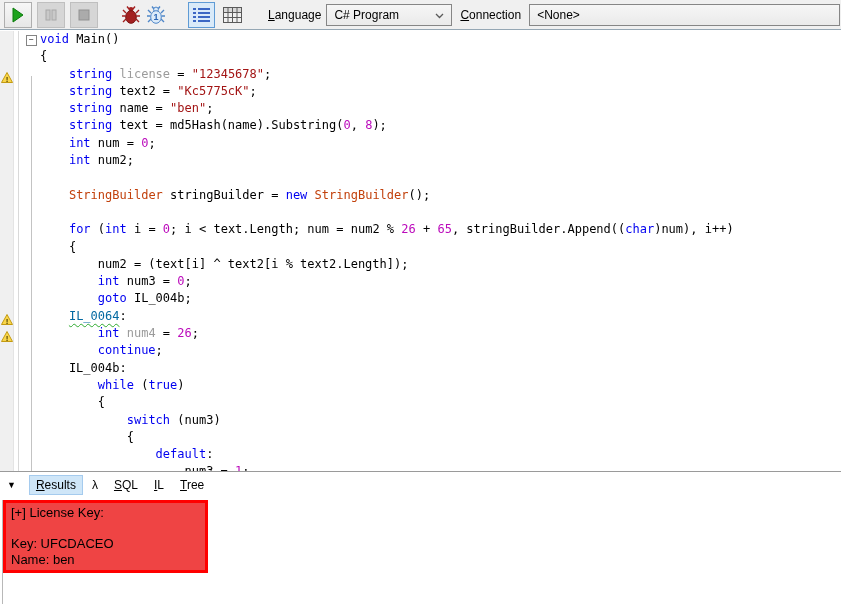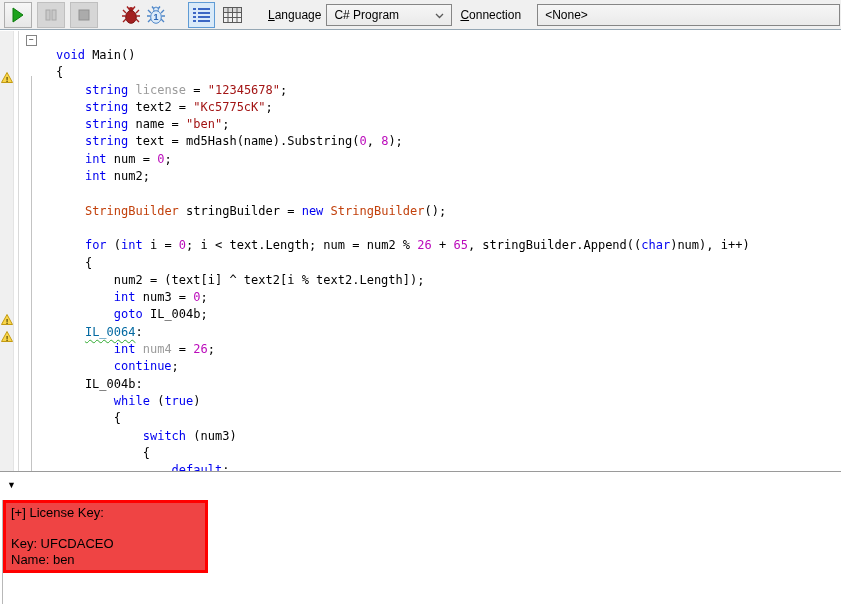--- a/index.html
+++ b/index.html
@@ -22,21 +22,21 @@
          display:flex;align-items:center;box-sizing:border-box;padding:0 7px;font-size:12px;color:#000;text-align:right;}
   .combo .chev{margin-left:auto;}
 
   
   .editor{position:absolute;left:0;top:31px;width:100%;height:440px;background:#fff;overflow:hidden;}
   .margin-strip{position:absolute;left:0;top:0;width:13px;height:100%;background:#f0f0f0;border-right:1px solid #e4e4e4;}
   .sel-line{position:absolute;left:18px;top:0;width:1px;height:100%;background:#d9d9d9;}
   .fold-vline{position:absolute;left:31px;top:45px;bottom:0;width:1px;background:#c3c3c3;}
   .fold-marker{position:absolute;left:26px;top:4px;width:9px;height:9px;border:1px solid #848484;background:#fff;
                font:8px/8px "DejaVu Sans Mono",monospace;text-align:center;color:#333;box-sizing:content-box;}
-  .code{position:absolute;left:0;top:0;right:0;padding:1px 0 0 40px;margin:16px;
+  .code{position:absolute;left:0;top:0;right:0;padding:1px 0 0 40px;margin:0;
         font-family:"DejaVu Sans Mono",monospace;font-size:12px;}
   .code-line{height:17.3px;white-space:pre;}
   .tok-pl{color:#000000;}
   .tok-kw{color:#0000f0;}
   .tok-ty{color:#c2410c;}
   .tok-st{color:#A31515;}
   .tok-nu{color:#BB0ABB;}
   .tok-gy{color:#9B9B9B;}
   .tok-lb{color:#0369a1;text-decoration:underline;text-decoration-style:wavy;text-decoration-color:#2faa2f;
           text-decoration-thickness:1px;text-underline-offset:3px;}
@@ -134,21 +134,21 @@
     <div class="combo" style="margin-left:5px;width:126px">
       <span>C# Program</span>
       <span class="chev">
         <svg width="9" height="6" viewBox="0 0 9 6">
             <polyline points="1,1 4.5,4.5 8,1" fill="none" stroke="#5a5a5a" stroke-width="1.3"></polyline>
           </svg>
       </span>
     </div>
 
     <span class="tb-label" style="margin-left:8px"><u>C</u><span>onnection</span></span>
-    <div class="combo" style="margin-left:16px;flex:1;margin-right:1px">
+    <div class="combo" style="margin-left:8px;flex:1;margin-right:1px">
       <span>&lt;None&gt;</span>
     </div>
   </div>
 
   <div class="editor">
     <div class="margin-strip"></div>
     <div class="sel-line"></div>
     <div class="fold-vline"></div>
     <div class="fold-marker">−</div>
     <pre class="code" id="code"><div class="code-line"><span class="tok-kw">void</span><span class="tok-pl"> Main()</span></div><div class="code-line"><span class="tok-pl">{</span></div><div class="code-line"><span class="tok-pl">    </span><span class="tok-kw">string</span><span class="tok-pl"> </span><span class="tok-gy">license</span><span class="tok-pl"> = </span><span class="tok-st">"12345678"</span><span class="tok-pl">;</span></div><div class="code-line"><span class="tok-pl">    </span><span class="tok-kw">string</span><span class="tok-pl"> text2 = </span><span class="tok-st">"Kc5775cK"</span><span class="tok-pl">;</span></div><div class="code-line"><span class="tok-pl">    </span><span class="tok-kw">string</span><span class="tok-pl"> name = </span><span class="tok-st">"ben"</span><span class="tok-pl">;</span></div><div class="code-line"><span class="tok-pl">    </span><span class="tok-kw">string</span><span class="tok-pl"> text = md5Hash(name).Substring(</span><span class="tok-nu">0</span><span class="tok-pl">, </span><span class="tok-nu">8</span><span class="tok-pl">);</span></div><div class="code-line"><span class="tok-pl">    </span><span class="tok-kw">int</span><span class="tok-pl"> num = </span><span class="tok-nu">0</span><span class="tok-pl">;</span></div><div class="code-line"><span class="tok-pl">    </span><span class="tok-kw">int</span><span class="tok-pl"> num2;</span></div><div class="code-line">&nbsp;</div><div class="code-line"><span class="tok-pl">    </span><span class="tok-ty">StringBuilder</span><span class="tok-pl"> stringBuilder = </span><span class="tok-kw">new</span><span class="tok-pl"> </span><span class="tok-ty">StringBuilder</span><span class="tok-pl">();</span></div><div class="code-line">&nbsp;</div><div class="code-line"><span class="tok-pl">    </span><span class="tok-kw">for</span><span class="tok-pl"> (</span><span class="tok-kw">int</span><span class="tok-pl"> i = </span><span class="tok-nu">0</span><span class="tok-pl">; i &lt; text.Length; num = num2 % </span><span class="tok-nu">26</span><span class="tok-pl"> + </span><span class="tok-nu">65</span><span class="tok-pl">, stringBuilder.Append((</span><span class="tok-kw">char</span><span class="tok-pl">)num), i++)</span></div><div class="code-line"><span class="tok-pl">    {</span></div><div class="code-line"><span class="tok-pl">        num2 = (text[i] ^ text2[i % text2.Length]);</span></div><div class="code-line"><span class="tok-pl">        </span><span class="tok-kw">int</span><span class="tok-pl"> num3 = </span><span class="tok-nu">0</span><span class="tok-pl">;</span></div><div class="code-line"><span class="tok-pl">        </span><span class="tok-kw">goto</span><span class="tok-pl"> IL_004b;</span></div><div class="code-line"><span class="tok-pl">    </span><span class="tok-lb">IL_0064</span><span class="tok-pl">:</span></div><div class="code-line"><span class="tok-pl">        </span><span class="tok-kw">int</span><span class="tok-pl"> </span><span class="tok-gy">num4</span><span class="tok-pl"> = </span><span class="tok-nu">26</span><span class="tok-pl">;</span></div><div class="code-line"><span class="tok-pl">        </span><span class="tok-kw">continue</span><span class="tok-pl">;</span></div><div class="code-line"><span class="tok-pl">    IL_004b:</span></div><div class="code-line"><span class="tok-pl">        </span><span class="tok-kw">while</span><span class="tok-pl"> (</span><span class="tok-kw">true</span><span class="tok-pl">)</span></div><div class="code-line"><span class="tok-pl">        {</span></div><div class="code-line"><span class="tok-pl">            </span><span class="tok-kw">switch</span><span class="tok-pl"> (num3)</span></div><div class="code-line"><span class="tok-pl">            {</span></div><div class="code-line"><span class="tok-pl">                </span><span class="tok-kw">default</span><span class="tok-pl">:</span></div><div class="code-line"><span class="tok-pl">                    num3 = </span><span class="tok-nu">1</span><span class="tok-pl">;</span></div></pre>
@@ -164,20 +164,27 @@
         <span class="warn-icon" style="top: 297.1px;"><svg width="12" height="11" viewBox="0 0 12 11">
             <path d="M6 0.5 L11.5 10.5 L0.5 10.5 Z" fill="#f9d64a" stroke="#c39a12" stroke-width="1" stroke-linejoin="round"></path>
             <text x="6" y="9.6" text-anchor="middle" font-size="8" font-weight="bold" fill="#4a3c00" font-family="Liberation Sans, sans-serif">!</text>
           </svg></span>
       </div>
   </div>
 
   <div class="bottom">
     <div class="tabbar">
       <span class="collapse-tri">▼</span>
+      <span id="tabs" style="display:flex;align-items:center">
+          <span class="tab selected"><u>R</u>esults</span>
+          <span class="tab">λ</span>
+          <span class="tab"><u>S</u>QL</span>
+          <span class="tab"><u>I</u>L</span>
+          <span class="tab"><u>T</u>ree</span>
+        </span>
     </div>
     <div class="results">
       <div class="result-box" id="outbox" style="background: #ef4444; border-color: rgb(255, 0, 0);">
           <div class="out-line">[+] License Key:</div>
           <div class="out-line">&nbsp;</div>
           <div class="out-line">Key: UFCDACEO</div>
           <div class="out-line">Name: ben</div>
         </div>
     </div>
   </div>

